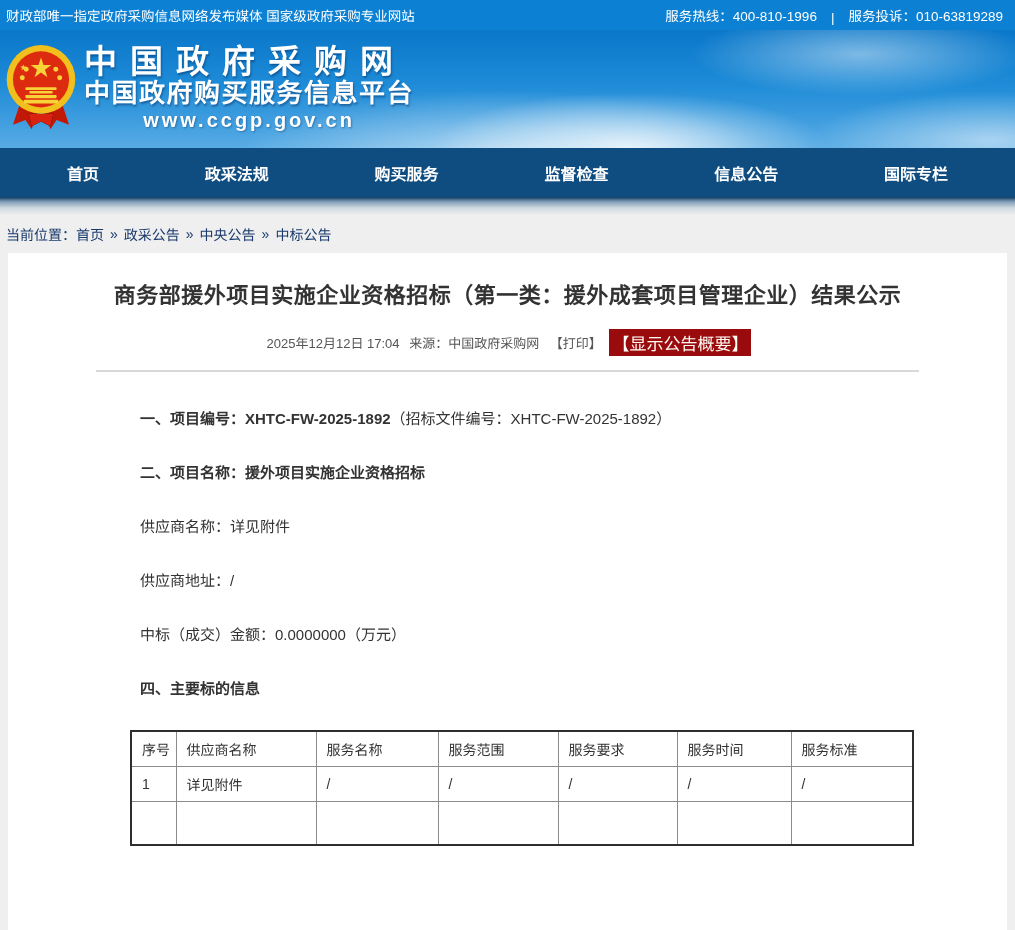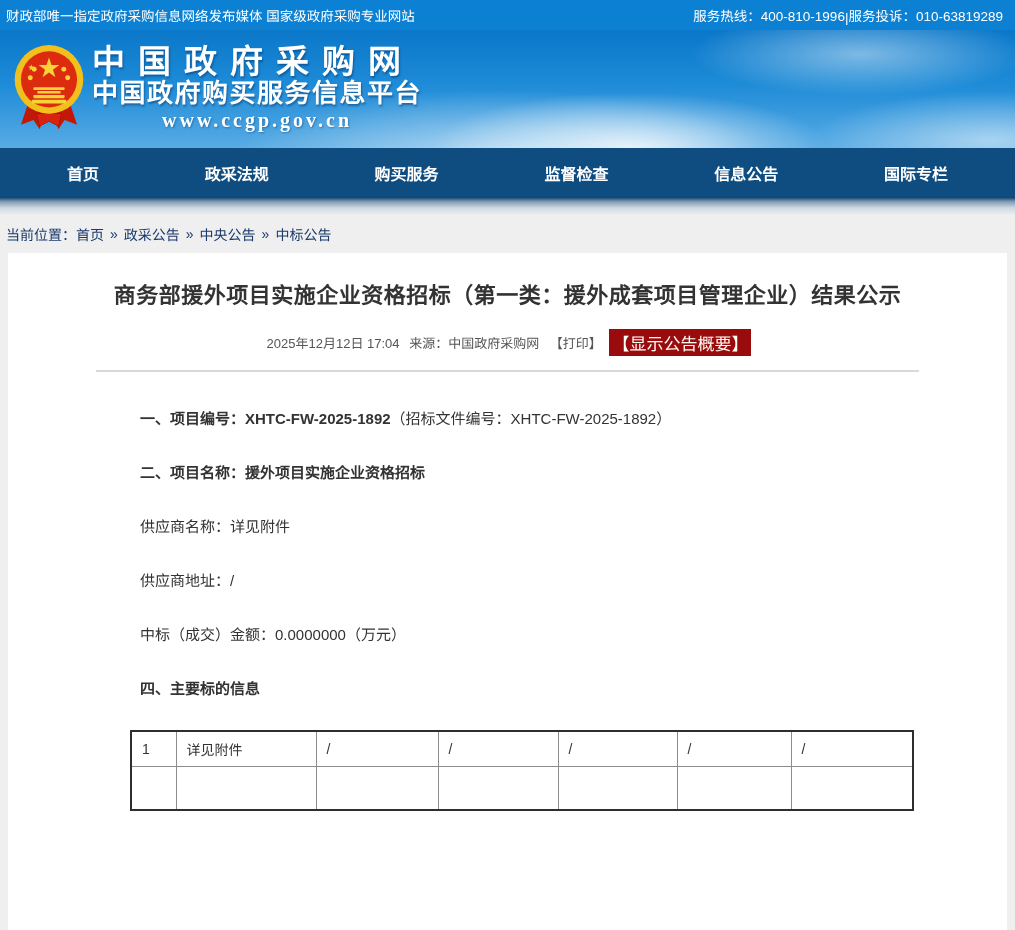--- a/index.html
+++ b/index.html
@@ -16,40 +16,39 @@
   .topbar {
     height: 30px;
     background: #0c80d2;
     color: #ffffff;
     font-size: 13.5px;
     display: flex;
     justify-content: space-between;
     align-items: center;
     padding: 0 12px 0 6px;
   }
-  .topbar-right { display: flex; align-items: flex-end; }
+  .topbar-right { display: flex; align-items: flex-end; gap: 14px; }
 
   
   .banner {
     height: 118px;
     position: relative;
     background:
       radial-gradient(ellipse 320px 90px at 630px 118px, rgba(255,255,255,.8), rgba(255,255,255,0) 62%),
       radial-gradient(ellipse 280px 70px at 860px 24px, rgba(255,255,255,.45), rgba(255,255,255,0) 60%),
       radial-gradient(ellipse 430px 110px at 500px 128px, rgba(255,255,255,.55), rgba(255,255,255,0) 62%),
       radial-gradient(ellipse 300px 80px at 990px 110px, rgba(255,255,255,.5), rgba(255,255,255,0) 60%),
       linear-gradient(180deg, #0a77c9 0%, #1d8bd7 45%, #58abe4 100%);
     overflow: hidden;
   }
   .logo-wrap {
     position: absolute;
-    left: 10px; top: 12px;
+    left: 2px; top: 12px;
     display: flex;
     align-items: center;
-    font-family: Liberation Serif, serif;
   }
   .emblem { width: 78px; height: 92px; margin-right: 4px; flex: 0 0 auto; }
   .logo-text { color: #fff; text-align: left; }
   .logo-main {
     font-size: 33px; font-weight: bold; letter-spacing: 13px;
     line-height: 34px; white-space: nowrap;
     text-shadow: 1px 2px 2px rgba(0,40,90,.45);
   }
   .logo-sub {
     font-size: 26px; font-weight: bold; letter-spacing: 1.5px;
@@ -269,20 +268,29 @@
       <colgroup>
         <col class="col-0">
           <col class="col-1">
           <col class="col-2">
           <col class="col-3">
           <col class="col-4">
           <col class="col-5">
           <col class="col-6">
       </colgroup>
       <tbody>
+          <tr>
+        <th>序号</th>
+        <th>供应商名称</th>
+        <th>服务名称</th>
+        <th>服务范围</th>
+        <th>服务要求</th>
+        <th>服务时间</th>
+        <th>服务标准</th>
+      </tr>
       <tr>
         <td>1</td>
         <td>详见附件</td>
         <td>/</td>
         <td>/</td>
         <td>/</td>
         <td>/</td>
         <td>/</td>
       </tr>
       <tr class="empty-row">

